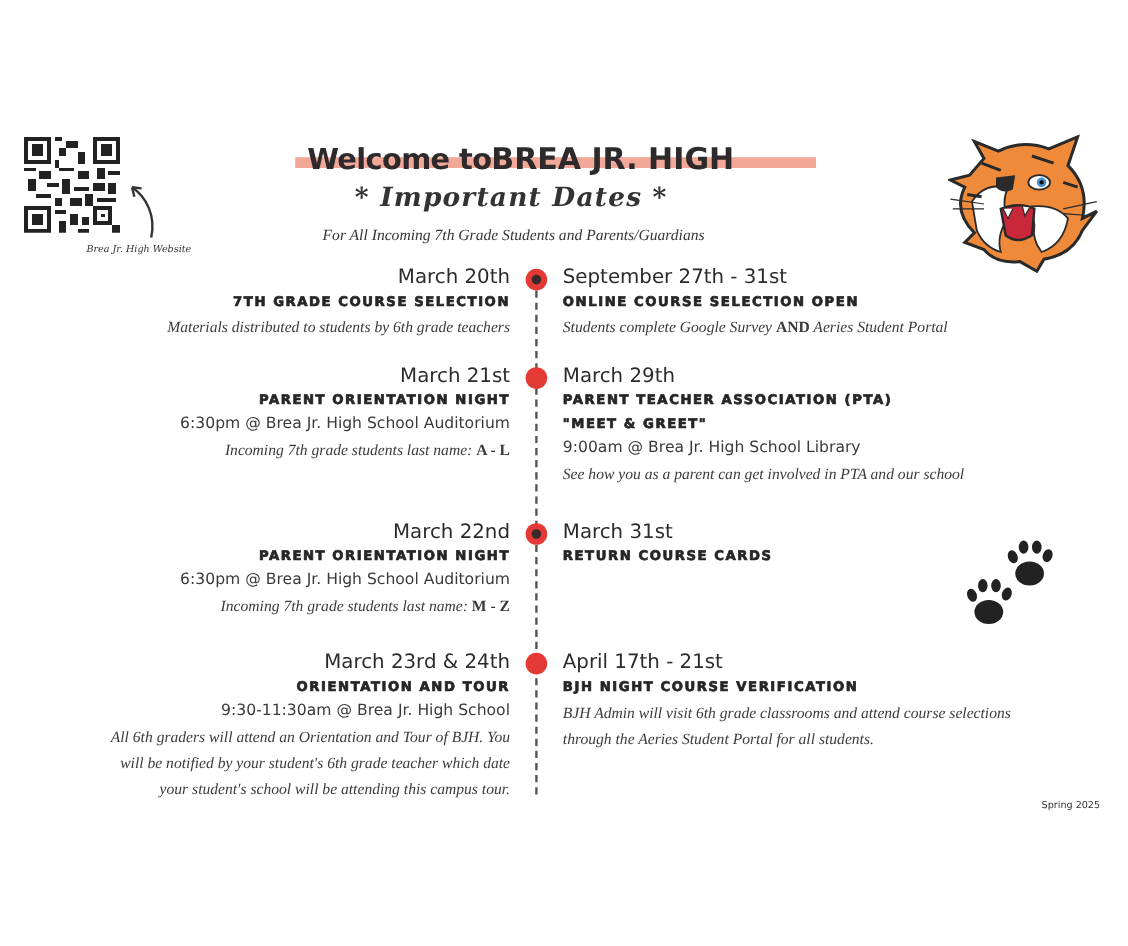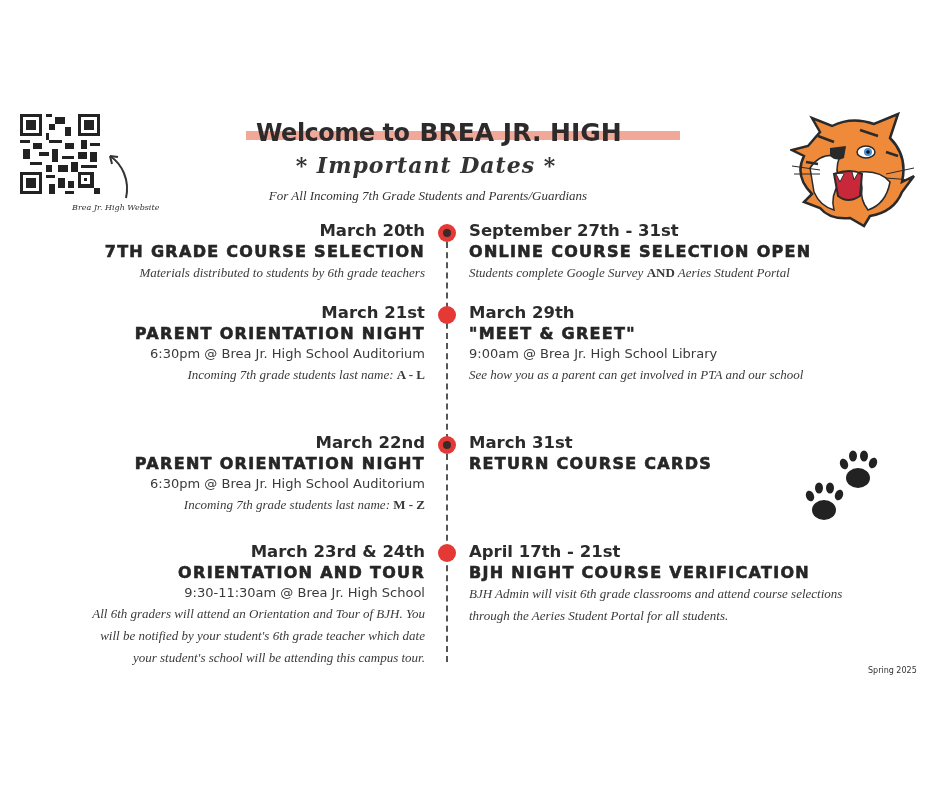--- a/index.html
+++ b/index.html
@@ -6,37 +6,37 @@
   body { width:940px; height:788px; position:relative; overflow:hidden; font-family:"Liberation Sans", sans-serif; color:#2b2b2b; }
 
   .qr { position:absolute; left:20px; top:114px; width:80px; height:80px; }
   .qr-arrow { position:absolute; left:104px; top:150px; width:30px; height:50px; }
   .qr-caption { position:absolute; left:72px; top:203px; font-family:"DejaVu Serif", serif; font-style:italic; font-size:8px; color:#333; }
 
   .title-wrap { position:absolute; left:246px; top:118px; width:440px; height:34px; }
   .title-bar { position:absolute; left:0; top:13px; width:434px; height:9px; background:#f2a898; }
   .title { position:absolute; left:10px; top:0; white-space:nowrap; font-family:"DejaVu Sans", sans-serif; font-weight:bold; color:#2e2a2b; }
   .title .t1 { font-size:24px; letter-spacing:-0.5px; }
-  .title .t2 { font-size:25px; margin-left:10px; letter-spacing:0px; }
+  .title .t2 { font-size:25px; letter-spacing:0px; }
 
   .subtitle { position:absolute; left:0; width:940px; top:152px; text-align:center; font-family:"DejaVu Serif", serif; font-style:italic; font-weight:bold; font-size:22px; color:#333; letter-spacing:1px; margin-left:-44px; }
   .tagline { position:absolute; left:0; width:940px; top:188px; text-align:center; font-family:"Liberation Serif", serif; font-style:italic; font-size:13px; color:#333; margin-left:-42px; }
 
   .mascot { position:absolute; left:790px; top:112px; width:126px; height:116px; }
   .paws { position:absolute; left:800px; top:448px; width:82px; height:80px; }
 
   .timeline { position:absolute; left:446px; top:232px; width:0; height:430px; border-left:2px dashed #555; }
   .dot { position:absolute; left:438px; width:18px; height:18px; border-radius:50%; background:#e53935; }
   .dot.inner::after { content:""; position:absolute; left:5px; top:5px; width:8px; height:8px; border-radius:50%; background:#3a2a2a; }
 
   .event { position:absolute; }
   .event.left { right:515px; text-align:right; }
   .event.right { left:469px; text-align:left; }
-  .date { font-family:"DejaVu Sans", sans-serif; font-weight:bold; font-size:16.5px; color:#2b2b2b; line-height:22px; }
-  .heading { font-family:"DejaVu Sans", sans-serif; font-weight:900; font-size:16px; letter-spacing:1.3px; color:#262626; line-height:20px; -webkit-text-stroke:0.6px #262626; }
+  .date { font-family:"DejaVu Sans", sans-serif; font-weight:normal; font-size:16.5px; color:#2b2b2b; line-height:22px; }
+  .heading { font-family:"DejaVu Sans", sans-serif; font-weight:900; font-size:11px; letter-spacing:1.3px; color:#262626; line-height:20px; -webkit-text-stroke:0.6px #262626; }
   .info { font-family:"DejaVu Sans", sans-serif; font-size:13px; color:#3a3a3a; line-height:20px; }
   .note { font-family:"Liberation Serif", serif; font-style:italic; font-size:13px; color:#3a3a3a; line-height:22px; }
   .note b { font-style:normal; font-weight:bold; }
 
   .footer { position:absolute; left:868px; top:666px; font-family:"DejaVu Sans", sans-serif; font-size:8px; color:#333; }
 </style>
 </head>
 <body>
 
 <svg class="qr" viewBox="0 0 25 25" shape-rendering="crispEdges">
@@ -149,20 +149,21 @@
 </div>
 
 <div class="event right" style="top:220px;">
   <div class="date">September 27th - 31st</div>
   <div class="heading">ONLINE COURSE SELECTION OPEN</div>
   <div class="note"><span>Students complete Google Survey </span><b>AND</b><span> Aeries  Student Portal</span></div>
 </div>
 
 <div class="event right" style="top:302px;">
   <div class="date">March 29th</div>
+  <div class="heading">PARENT TEACHER ASSOCIATION (PTA)</div>
   <div class="heading">"MEET &amp; GREET"</div>
   <div class="info">9:00am @ Brea Jr. High School Library</div>
   <div class="note">See how you as a parent can get involved in PTA and our school</div>
 </div>
 
 <div class="event right" style="top:432px;">
   <div class="date">March 31st</div>
   <div class="heading">RETURN COURSE CARDS</div>
 </div>
 

